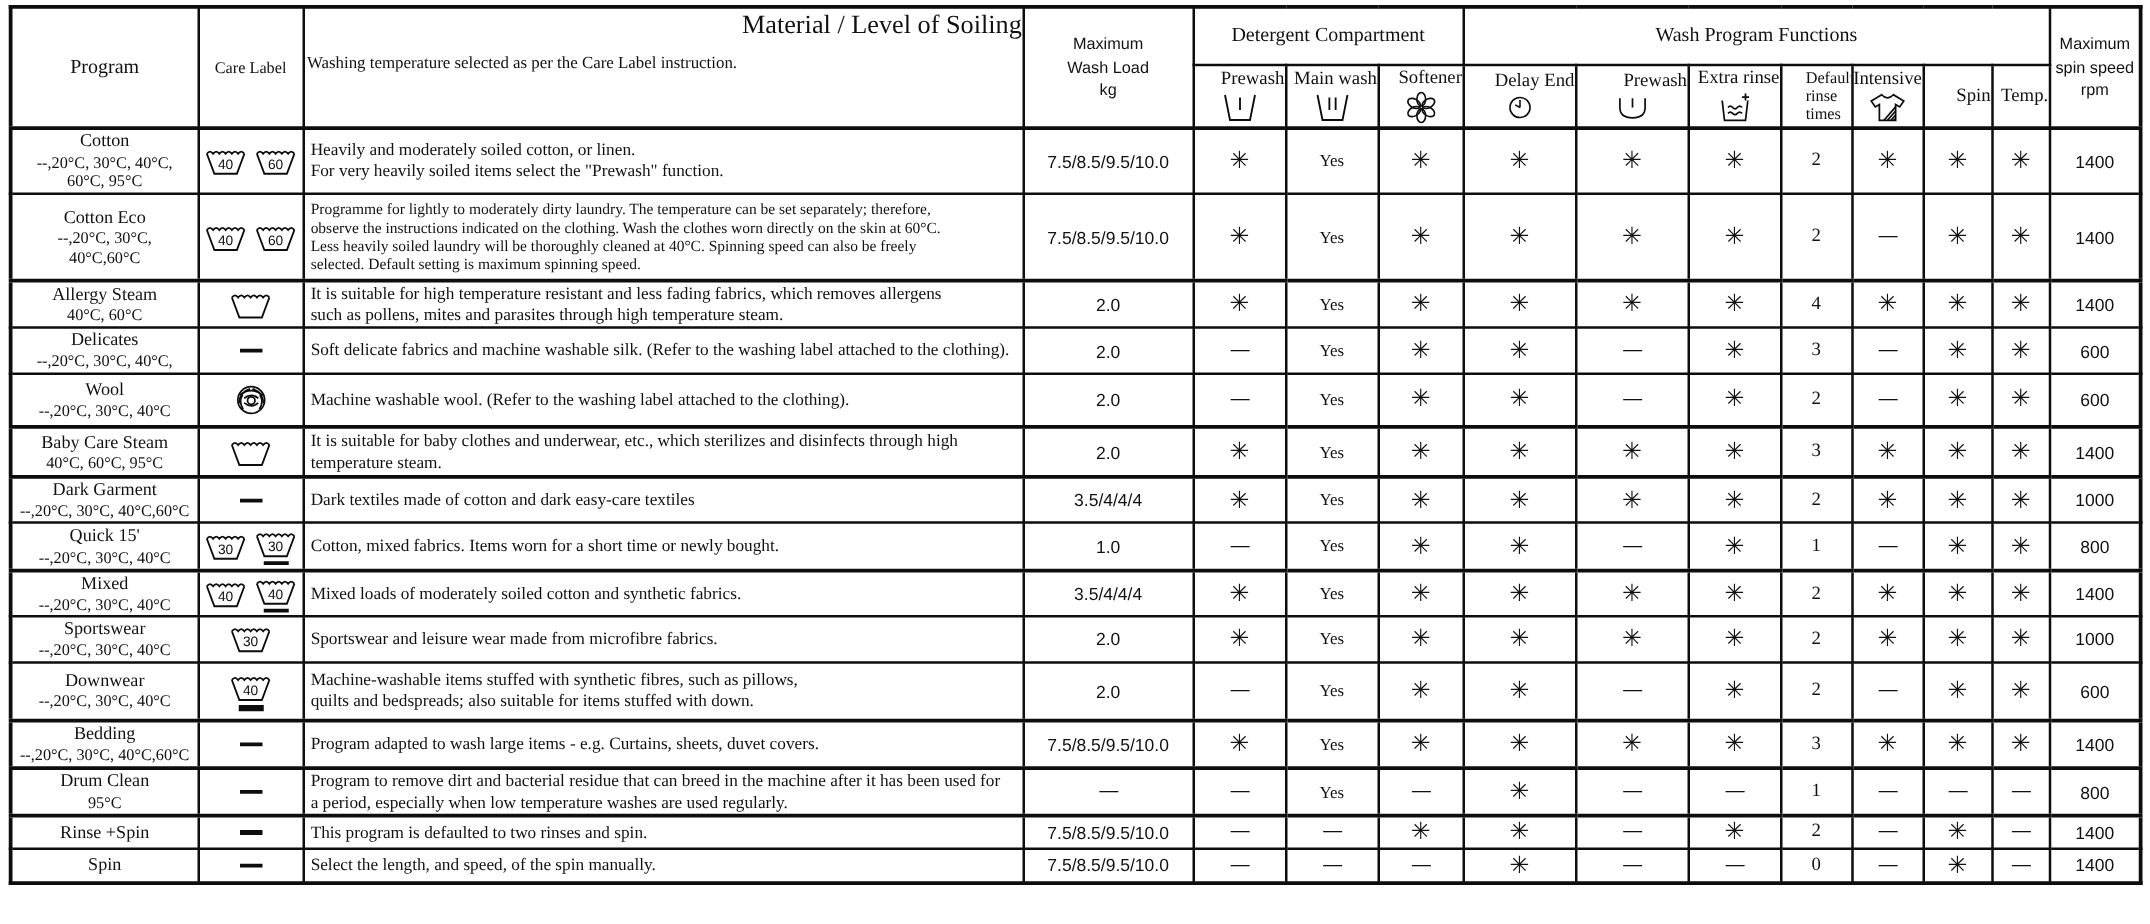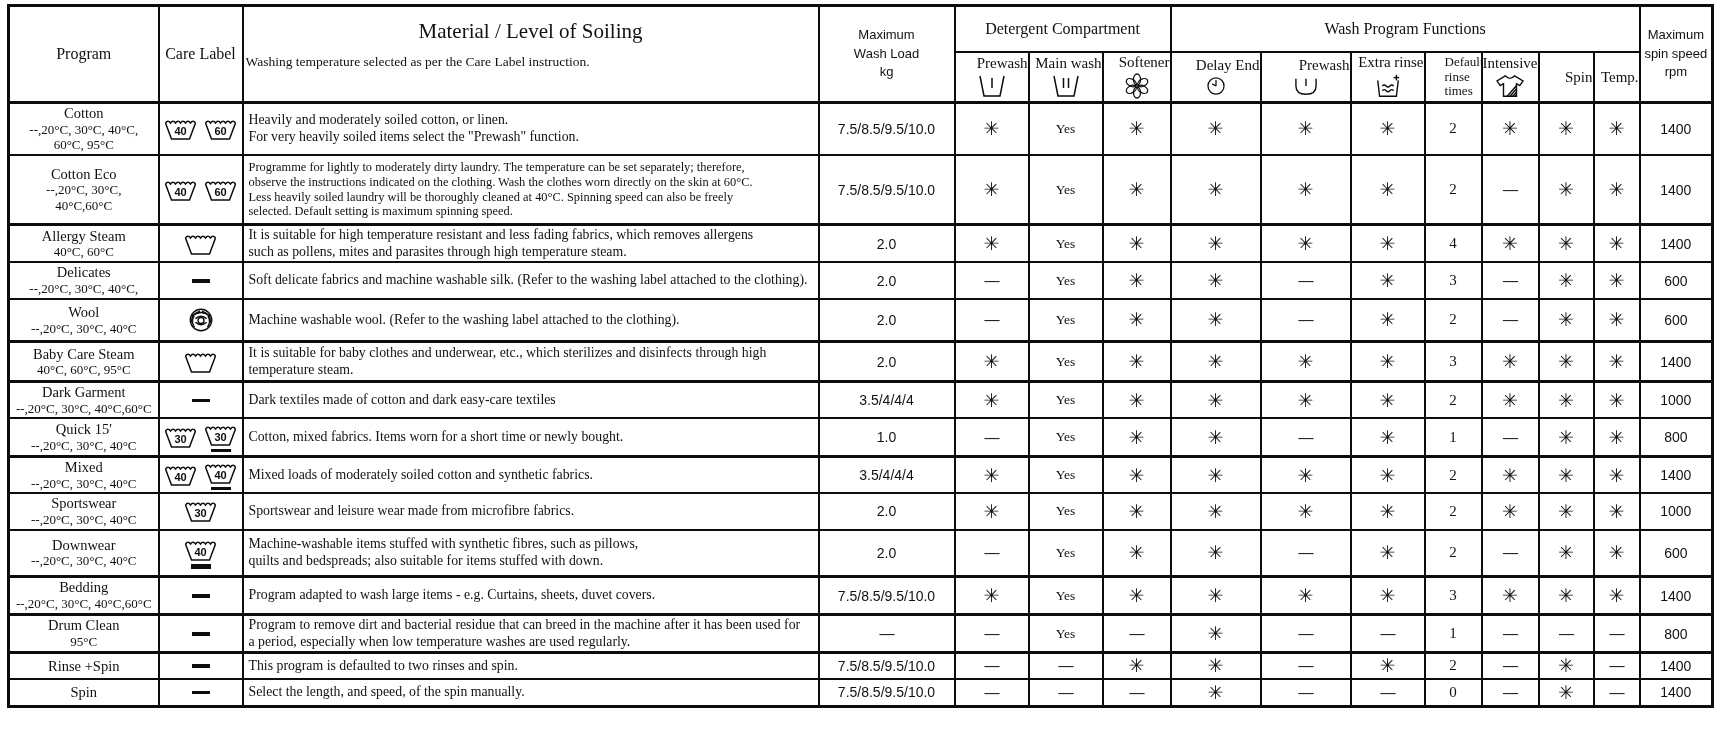--- a/index.html
+++ b/index.html
@@ -6,34 +6,34 @@
   .page{padding:4px 7px;font-family:"Liberation Serif","DejaVu Serif",serif;color:#111;}
   table{border-collapse:collapse;table-layout:fixed;width:1706px;background:#fff;}
   th,td{border:2px solid #0d0d0d;padding:1px 3px;text-align:center;vertical-align:middle;overflow:hidden;}
   thead th{font-weight:normal;}
   thead tr.h1 th{border-bottom-width:2px;}
   table{border:3px solid #0d0d0d;}
   thead{border-bottom:3px solid #0d0d0d;}
   .h1 th{font-size:16px;}
   .grp{font-size:15.5px;}
   .mat-th{vertical-align:top;padding:0;}
-  .mat-title{font-size:21px;text-align:center;margin-top:12px;}
+  .mat-title{font-size:21px;text-align:right;}
   .mat-sub{font-size:13.5px;text-align:left;margin:10px 0 3px 2px;}
   .load-th div, .spin-th div{font-size:13px;font-family:"Liberation Sans","DejaVu Sans",sans-serif;line-height:1.45;}
   .subhead{padding:1px 0;}
   .sub-label{font-size:15px;line-height:1.1;text-align:right;}
   .sub-label.multi{font-size:13px;text-align:left;padding-left:19px;}
   .sub-icon{margin-top:2px;line-height:0;}
   tbody td{font-size:14px;}
   .prog{padding:1px 2px;}
   .prog-name{font-size:14.5px;line-height:1.15;}
   .prog-temps{font-size:13px;line-height:1.2;white-space:pre-line;}
   .care{padding:0;}
   .care-wrap{display:flex;justify-content:center;align-items:center;gap:5px;}
-  .care-ic{display:inline-block;line-height:0;text-align:center;font-weight:bold;}
+  .care-ic{display:inline-block;line-height:0;text-align:center;}
   .tub-u1{height:2.5px;background:#0d0d0d;width:20px;margin:1px auto 0;}
   .tub-u2{height:5px;background:#0d0d0d;width:20px;margin:1px auto 0;}
   .care-dash{display:inline-block;width:18px;height:3.5px;background:#0d0d0d;}
   .desc{text-align:left;font-size:13.8px;line-height:1.2;white-space:pre-line;padding-left:5px;}
   .desc.sm{font-size:12.4px;line-height:1.18;}
   .loadv,.rpmv{font-family:"Liberation Sans","DejaVu Sans",sans-serif;font-size:14px;}
   .sym-ast{font-family:"DejaVu Sans",sans-serif;font-size:19px;line-height:1;}
   .sym-dash{font-size:15px;font-weight:bold;letter-spacing:-1px;}
   .sym-yes{font-size:13.5px;}
   .sym-num{font-size:15px;}
@@ -59,21 +59,21 @@
         <col style="width:74px">
         <col style="width:57px">
       <col style="width:57px">
         <col style="width:55px">
         <col style="width:46px">
         <col style="width:73px">
     </colgroup>
     <thead>
       <tr class="h1" style="height:46px">
         <th rowspan="2">Program</th>
-        <th rowspan="2" style="font-size:16px">Care Label</th>
+        <th rowspan="2" style="font-size:13px">Care Label</th>
         <th rowspan="2" class="mat-th">
           <div class="mat-title">Material / Level of Soiling</div>
           <div class="mat-sub">Washing temperature selected as per the Care Label instruction.</div>
         </th>
         <th rowspan="2" class="load-th">
           <div>Maximum</div>
           <div>Wash  Load</div>
           <div>kg</div>
         </th>
         <th colspan="3" class="grp">Detergent Compartment</th>

